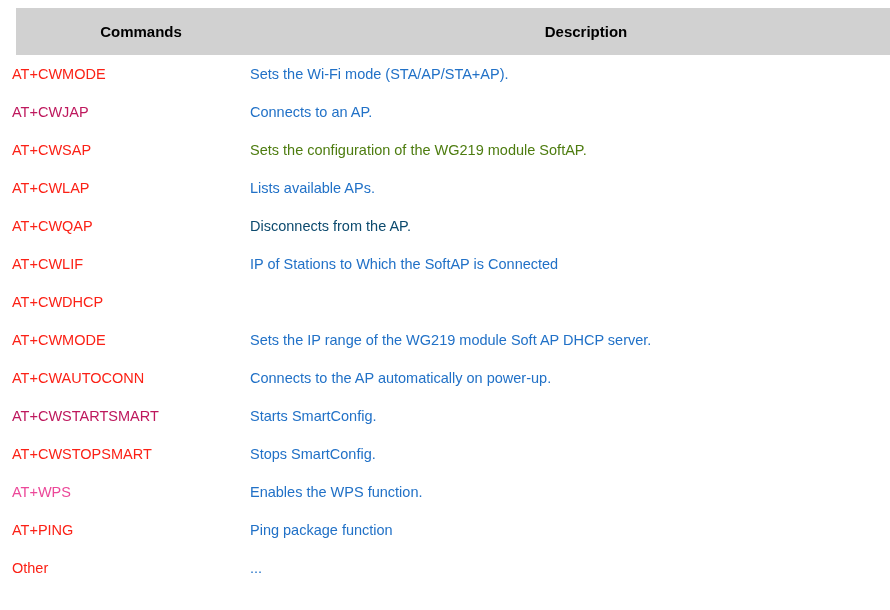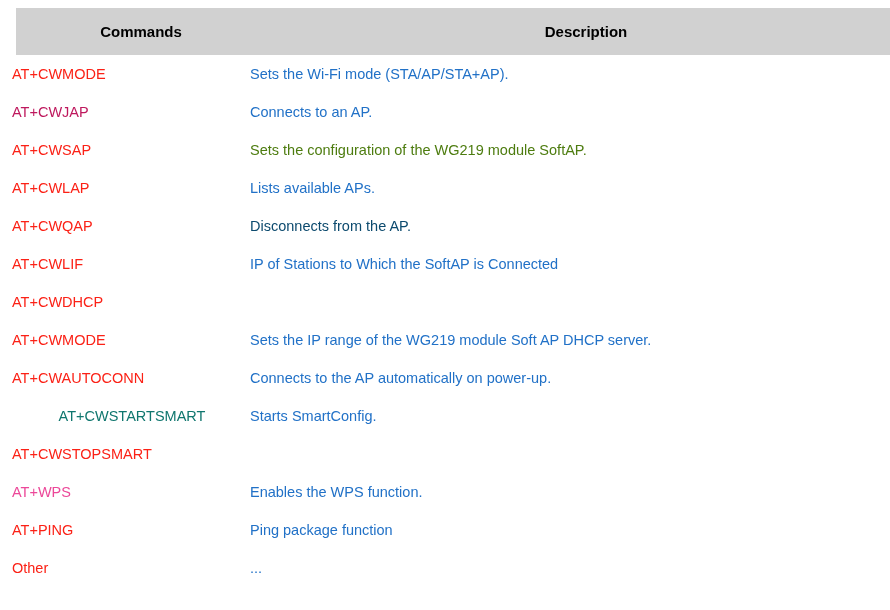--- a/index.html
+++ b/index.html
@@ -125,25 +125,26 @@
       </div>
       <div class="row">
         <div class="cell cell-command" style="color: rgb(251, 33, 22);">AT+CWMODE</div>
         <div class="cell cell-description" style="color: rgb(33, 113, 199);">Sets the IP range of the WG219 module Soft AP DHCP server.</div>
       </div>
       <div class="row">
         <div class="cell cell-command" style="color: rgb(251, 33, 22);">AT+CWAUTOCONN</div>
         <div class="cell cell-description" style="color: rgb(33, 113, 199);">Connects to the AP automatically on power-up.</div>
       </div>
       <div class="row">
-        <div class="cell cell-command" style="color: #0f766e; text-align: center;">AT+CWSTARTSMART</div>
+        <div class="cell cell-command" style="color: #be185d;">AT+CWSTARTSMART</div>
         <div class="cell cell-description" style="color: rgb(33, 113, 199);">Starts SmartConfig.</div>
       </div>
       <div class="row">
         <div class="cell cell-command" style="color: rgb(251, 33, 22);">AT+CWSTOPSMART</div>
+        <div class="cell cell-description" style="color: rgb(33, 113, 199);">Stops SmartConfig.</div>
       </div>
       <div class="row">
         <div class="cell cell-command" style="color: #ec4899;">AT+WPS</div>
         <div class="cell cell-description" style="color: rgb(33, 113, 199);">Enables the WPS function.</div>
       </div>
       <div class="row">
         <div class="cell cell-command" style="color: rgb(251, 33, 22);">AT+PING</div>
         <div class="cell cell-description" style="color: rgb(33, 113, 199);">Ping package function</div>
       </div>
       <div class="row">

